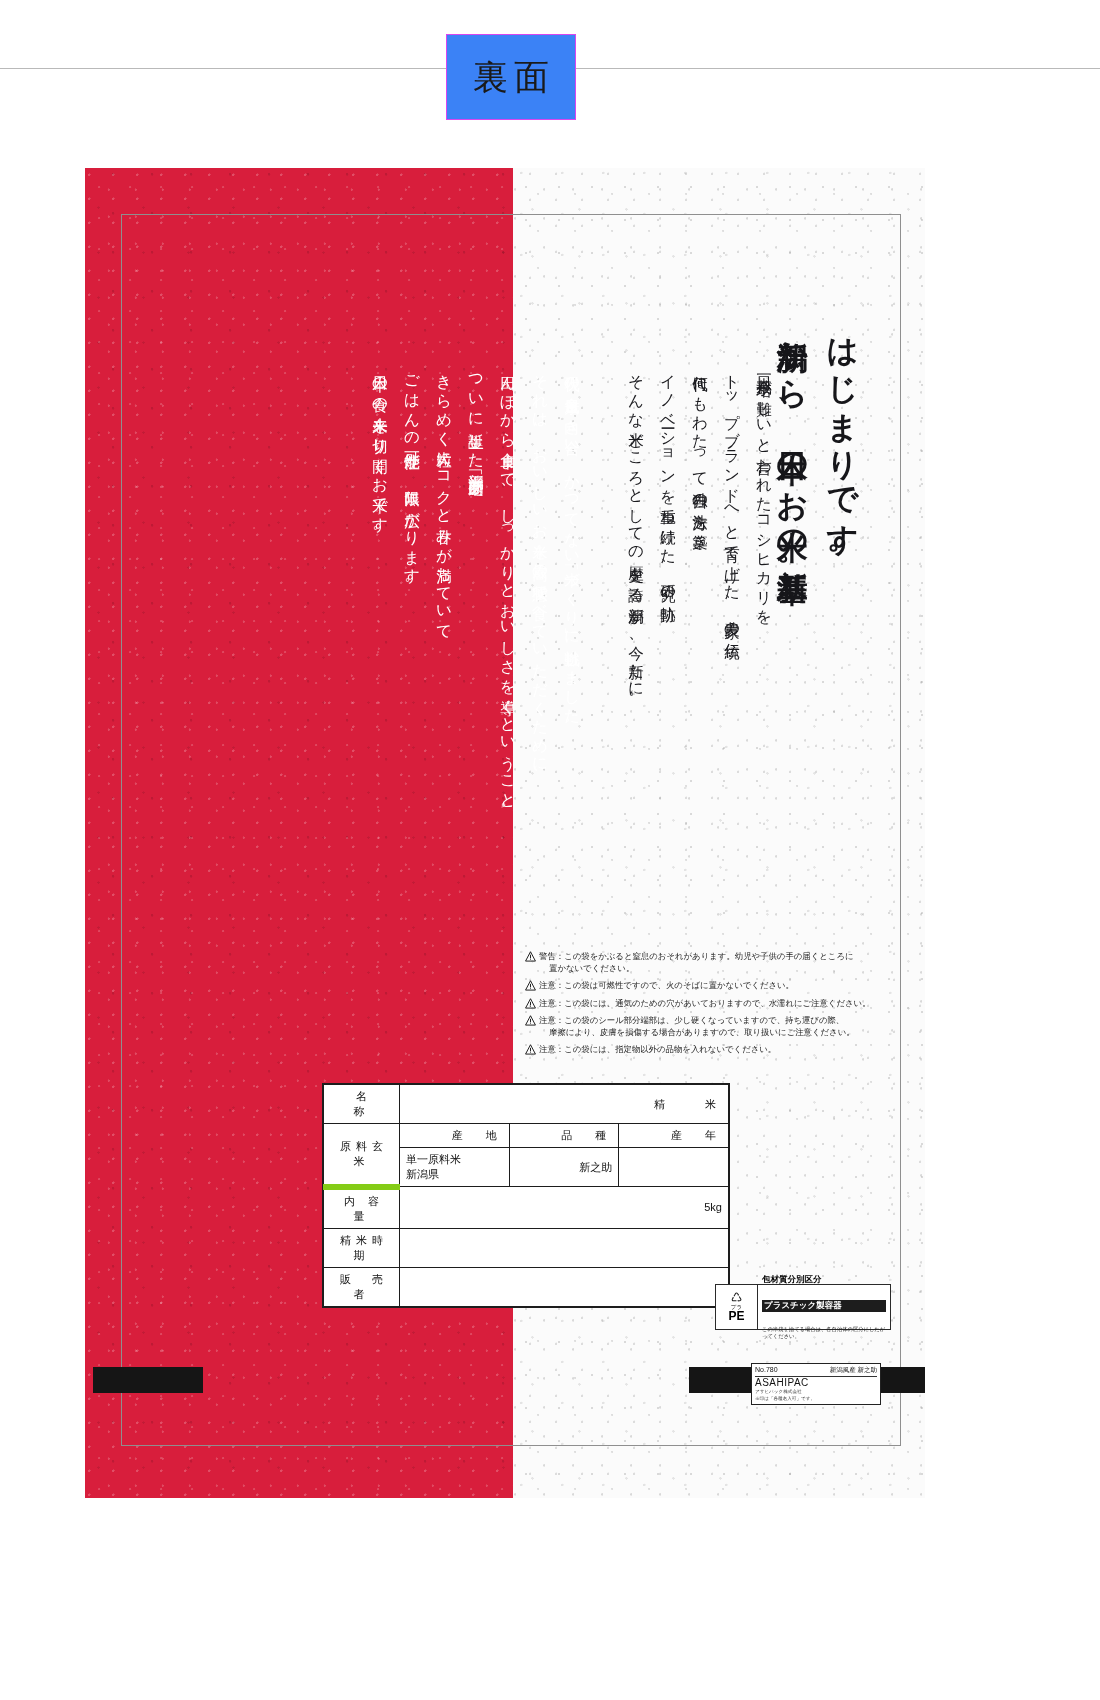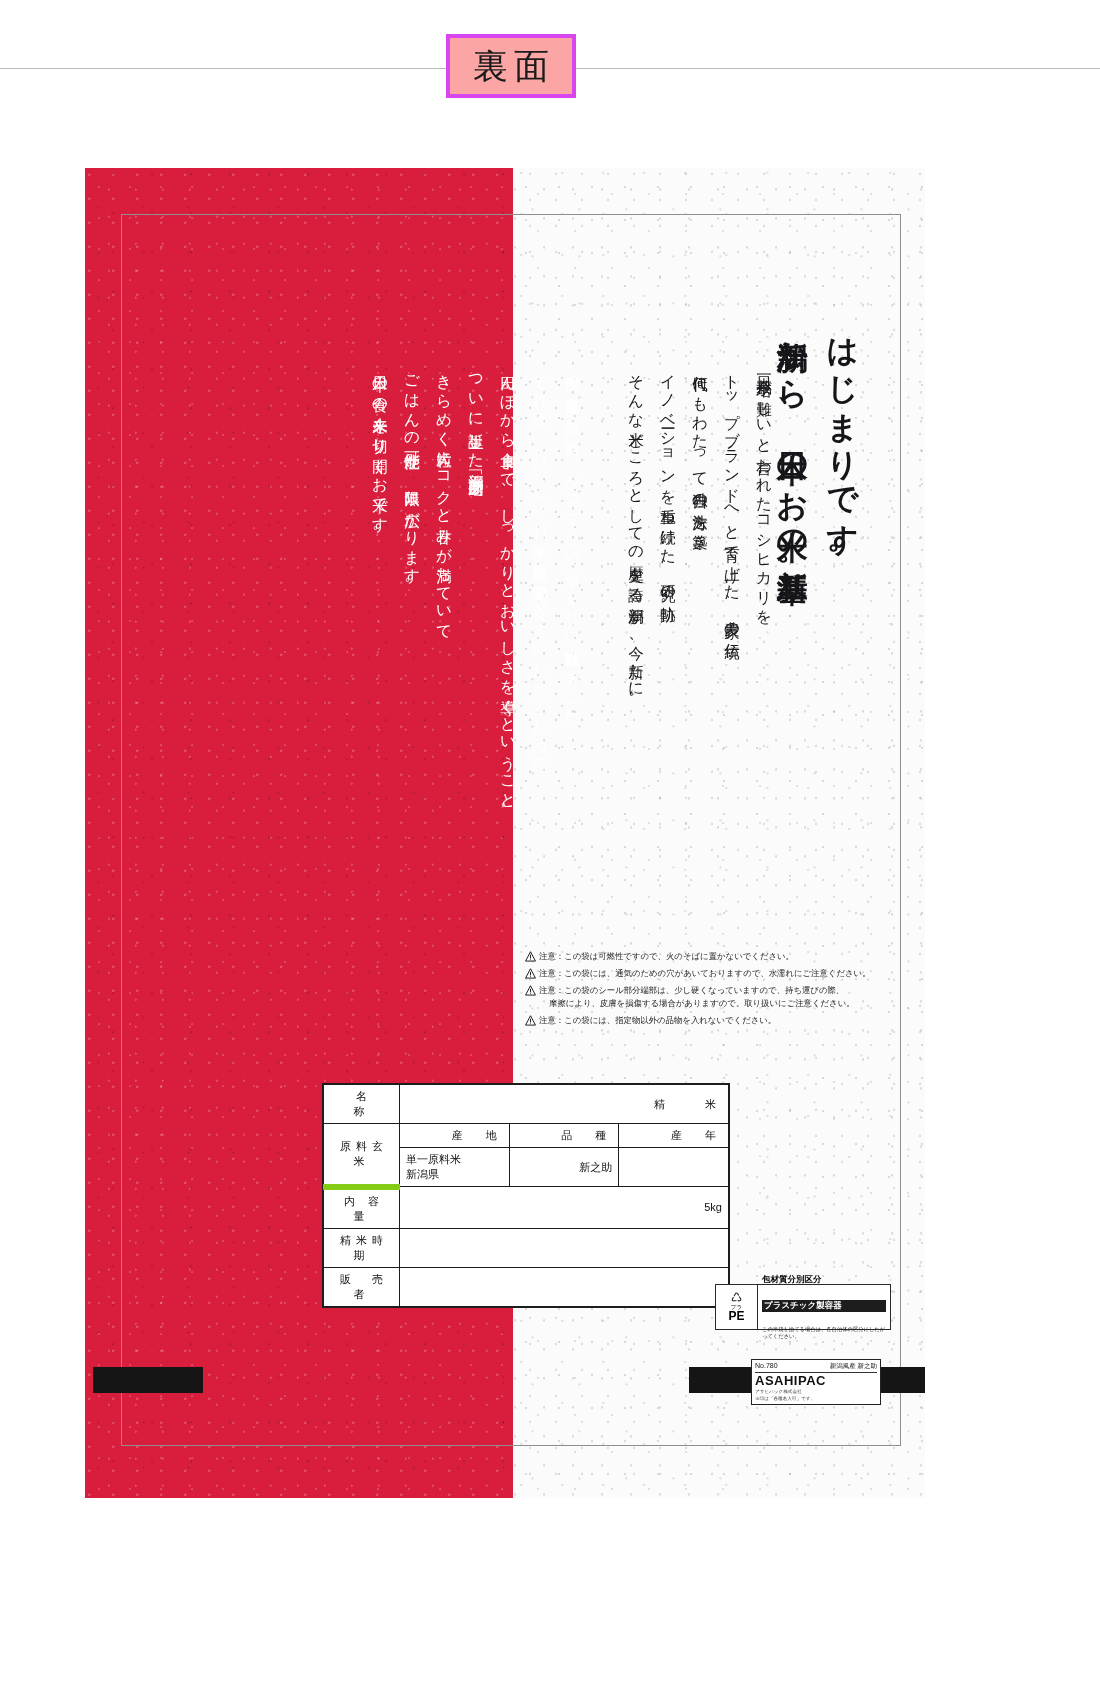--- a/index.html
+++ b/index.html
@@ -19,23 +19,23 @@
   
   .header-rule {
     position: absolute;
     left: 0; right: 0; top: 68px;
     height: 1px;
     background: #b9b9b9;
   }
   .header-label {
     position: absolute;
     left: 446px; top: 34px;
-    width: 130px; height: 64px;
-    border: 4px solid #d946ef;
-    background: #fca5a5;
+    width: 130px; height: 86px;
+    border: 1px solid #d946ef;
+    background: #3b82f6;
     display: flex; align-items: center; justify-content: center;
     font-size: 35px;
     letter-spacing: 6px;
     color: #1a1a1a;
     text-indent: 6px;
   }
 
   
   .bag {
     position: absolute;
@@ -219,21 +219,21 @@
     font-family: "Liberation Sans", sans-serif;
     color: #111;
   }
   .maker-top {
     display: flex; justify-content: space-between; align-items: baseline;
     border-bottom: 1px solid #333;
     padding-bottom: 1px;
   }
   .maker-no { font-size: 7px; }
   .maker-name { font-size: 6.5px; }
-  .maker-brand { font-size: 13px; font-weight: 700; letter-spacing: .5px; }
+  .maker-brand { font-size: 10px; font-weight: 400; letter-spacing: .5px; }
   .maker-sub { font-size: 4.6px; line-height: 1.3; margin-top: 1px; color: #333; }
 </style>
 </head>
 <body>
 
 <div class="page">
 
   <div class="header-rule"></div>
   <div class="header-label">裏面</div>
 
@@ -262,20 +262,31 @@
     <div class="vtext body-col light" style="right:532px;">日本の食の未来を切り開くお米です。</div>
 
     <div class="cautions">
       <div class="caution-row">
         <svg class="warn-tri" viewBox="0 0 12 12">
           <polygon points="6,0.8 11.4,11 0.6,11" fill="none" stroke="#111" stroke-width="1"></polygon>
           <rect x="5.5" y="4.2" width="1" height="3.6" fill="#111"></rect>
           <rect x="5.5" y="8.4" width="1" height="1" fill="#111"></rect>
         </svg>
         <div class="caution-text">
+          <span>警告</span>：<span>この袋をかぶると窒息のおそれがあります。幼児や子供の手の届くところに</span>
+          <span class="ind">置かないでください。</span>
+        </div>
+      </div>
+      <div class="caution-row">
+        <svg class="warn-tri" viewBox="0 0 12 12">
+          <polygon points="6,0.8 11.4,11 0.6,11" fill="none" stroke="#111" stroke-width="1"></polygon>
+          <rect x="5.5" y="4.2" width="1" height="3.6" fill="#111"></rect>
+          <rect x="5.5" y="8.4" width="1" height="1" fill="#111"></rect>
+        </svg>
+        <div class="caution-text">
           <span>注意</span>：<span>この袋は可燃性ですので、火のそばに置かないでください。</span>
         </div>
       </div>
       <div class="caution-row">
         <svg class="warn-tri" viewBox="0 0 12 12">
           <polygon points="6,0.8 11.4,11 0.6,11" fill="none" stroke="#111" stroke-width="1"></polygon>
           <rect x="5.5" y="4.2" width="1" height="3.6" fill="#111"></rect>
           <rect x="5.5" y="8.4" width="1" height="1" fill="#111"></rect>
         </svg>
         <div class="caution-text">

